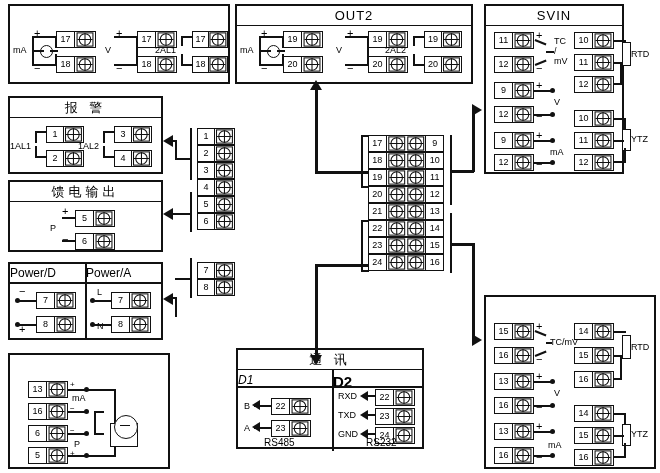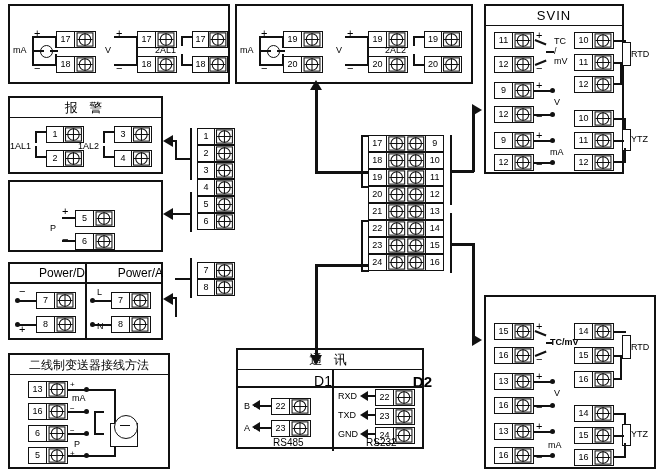--- a/index.html
+++ b/index.html
@@ -3,21 +3,21 @@
 <meta charset="utf-8">
 <style>
   html,body{margin:0;padding:0;background:#ffffff;}
   body{width:660px;height:473px;position:relative;overflow:hidden;
        font-family:"Liberation Sans","DejaVu Sans",sans-serif;color:#000;}
   .panel{position:absolute;border:2px solid #111;background:#fff;box-sizing:border-box;}
   .panel-title{position:absolute;left:0;right:0;top:0;height:20px;line-height:20px;
        text-align:center;font-size:13px;letter-spacing:1px;border-bottom:1.5px solid #111;
        box-sizing:border-box;background:#fff;}
   .panel-title.cn{font-size:13px;letter-spacing:4px;}
-  .sub-title{position:absolute;font-size:9px;text-align:right;}
+  .sub-title{position:absolute;font-size:9px;text-align:left;}
   .divline{position:absolute;background:#111;}
   
   .term{position:absolute;display:flex;align-items:stretch;border:1.4px solid #111;
         background:#fff;box-sizing:border-box;height:17px;}
   .term .num{width:18px;display:flex;align-items:center;justify-content:center;
         font-size:9px;border-right:1.4px solid #111;box-sizing:border-box;line-height:1;}
   .term .num.right{border-right:none;border-left:1.4px solid #111;}
   .screw{width:20px;position:relative;box-sizing:border-box;}
   .screw svg{display:block;width:100%;height:100%;}
   .lbl{position:absolute;font-size:9px;white-space:nowrap;line-height:1;}
@@ -129,20 +129,21 @@
           <rect x="1" y="1" width="18" height="15" fill="#fff" stroke="#111" stroke-width="1.2"></rect>
           <circle cx="10" cy="8.5" r="6.5" fill="none" stroke="#111" stroke-width="1.2"></circle>
           <line x1="10" y1="1.5" x2="10" y2="15.5" stroke="#111" stroke-width="1.2"></line>
           <line x1="1.5" y1="8.5" x2="18.5" y2="8.5" stroke="#111" stroke-width="1.2"></line>
         </svg>
     </span>
   </div>
 </div>
 
 <div class="panel" style="left:235px;top:4px;width:238px;height:80px;">
+  <div class="panel-title">OUT2</div>
 
   <span class="lbl" style="left:3px;top:40px;">mA</span>
   <span class="sym" style="left:24px;top:22px;">+</span>
   <span class="sym" style="left:24px;top:57px;">−</span>
   <div class="meter" style="left:30px;top:39px;width:11px;height:11px;"></div>
   <div class="wire" style="left:22px;top:30px;width:2px;height:15px;"></div>
   <div class="wire" style="left:22px;top:44px;width:12px;height:2px;"></div>
   <div class="wire" style="left:22px;top:44px;width:2px;height:16px;"></div>
   <div class="wire" style="left:22px;top:30px;width:25px;height:2px;"></div>
   <div class="wire" style="left:22px;top:58px;width:25px;height:2px;"></div>
@@ -463,20 +464,21 @@
           <rect x="1" y="1" width="18" height="15" fill="#fff" stroke="#111" stroke-width="1.2"></rect>
           <circle cx="10" cy="8.5" r="6.5" fill="none" stroke="#111" stroke-width="1.2"></circle>
           <line x1="10" y1="1.5" x2="10" y2="15.5" stroke="#111" stroke-width="1.2"></line>
           <line x1="1.5" y1="8.5" x2="18.5" y2="8.5" stroke="#111" stroke-width="1.2"></line>
         </svg>
     </span>
   </div>
 </div>
 
 <div class="panel" style="left:8px;top:180px;width:155px;height:72px;">
+  <div class="panel-title cn">馈电输出</div>
 
   <span class="lbl" style="left:40px;top:42px;">P</span>
   <span class="sym" style="left:52px;top:24px;">+</span>
   <span class="sym" style="left:52px;top:52px;">−</span>
   <div class="wire" style="left:52px;top:35px;width:14px;height:2px;"></div>
   <div class="wire" style="left:52px;top:58px;width:14px;height:2px;"></div>
 
   <div class="term" style="left:65px;top:28px;width:40px;">
     <span class="num">5</span>
     <span class="screw">
@@ -560,21 +562,20 @@
           <rect x="1" y="1" width="18" height="15" fill="#fff" stroke="#111" stroke-width="1.2"></rect>
           <circle cx="10" cy="8.5" r="6.5" fill="none" stroke="#111" stroke-width="1.2"></circle>
           <line x1="10" y1="1.5" x2="10" y2="15.5" stroke="#111" stroke-width="1.2"></line>
           <line x1="1.5" y1="8.5" x2="18.5" y2="8.5" stroke="#111" stroke-width="1.2"></line>
         </svg>
     </span>
   </div>
 </div>
 
 <div class="panel" style="left:8px;top:353px;width:162px;height:116px;">
-  <div class="panel-title cn" style="font-size:12px;letter-spacing:0px;">二线制变送器接线方法</div>
 
   <div class="term" style="left:18px;top:26px;width:40px;">
     <span class="num">13</span>
     <span class="screw">
       <svg viewBox="0 0 20 17">
           <rect x="1" y="1" width="18" height="15" fill="#fff" stroke="#111" stroke-width="1.2"></rect>
           <circle cx="10" cy="8.5" r="6.5" fill="none" stroke="#111" stroke-width="1.2"></circle>
           <line x1="10" y1="1.5" x2="10" y2="15.5" stroke="#111" stroke-width="1.2"></line>
           <line x1="1.5" y1="8.5" x2="18.5" y2="8.5" stroke="#111" stroke-width="1.2"></line>
         </svg>
@@ -640,21 +641,21 @@
   <div class="wire" style="left:104px;top:86px;width:1.6px;height:16px;"></div>
 
   <div class="smallsq" style="left:100px;top:68px;width:26px;height:22px;"></div>
   <div class="meter" style="left:104px;top:60px;width:22px;height:22px;"></div>
   <div class="wire" style="left:110px;top:70px;width:10px;height:1.4px;"></div>
 </div>
 
 <div class="panel" style="left:236px;top:348px;width:188px;height:101px;">
   <div class="panel-title cn">通  讯</div>
   <div class="divline" style="left:94px;top:20px;width:1.8px;height:81px;"></div>
-  <div class="sub-title" style="left:0;top:23px;width:94px;font-size:14px;">D1</div>
+  <div class="sub-title" style="left:0;top:23px;width:94px;font-size:12px;font-style:italic;">D1</div>
   <div class="sub-title" style="left:95px;top:23px;width:99px;font-size:15px;font-weight:bold;">D2</div>
   <div class="divline" style="left:0;top:36px;width:100%;height:1.5px;"></div>
 
   <span class="lbl" style="left:6px;top:52px;">B</span>
   <span class="lbl" style="left:6px;top:74px;">A</span>
   <div class="wire" style="left:16px;top:55px;width:18px;height:1.6px;"></div>
   <div class="wire" style="left:16px;top:77px;width:18px;height:1.6px;"></div>
   <div class="arrow left" style="left:14px;top:50px;border-right-width:8px;border-top-width:5px;border-bottom-width:5px;"></div>
   <div class="arrow left" style="left:14px;top:72px;border-right-width:8px;border-top-width:5px;border-bottom-width:5px;"></div>
 
@@ -673,21 +674,21 @@
     <span class="num">23</span>
     <span class="screw">
       <svg viewBox="0 0 20 17">
           <rect x="1" y="1" width="18" height="15" fill="#fff" stroke="#111" stroke-width="1.2"></rect>
           <circle cx="10" cy="8.5" r="6.5" fill="none" stroke="#111" stroke-width="1.2"></circle>
           <line x1="10" y1="1.5" x2="10" y2="15.5" stroke="#111" stroke-width="1.2"></line>
           <line x1="1.5" y1="8.5" x2="18.5" y2="8.5" stroke="#111" stroke-width="1.2"></line>
         </svg>
     </span>
   </div>
-  <span class="lbl b" style="left:26px;top:88px;margin-left:9px;">RS485</span>
+  <span class="lbl b" style="left:26px;top:88px;">RS485</span>
 
   <span class="lbl" style="left:100px;top:42px;">RXD</span>
   <span class="lbl" style="left:100px;top:61px;">TXD</span>
   <span class="lbl" style="left:100px;top:80px;">GND</span>
   <div class="wire" style="left:124px;top:45px;width:14px;height:1.6px;"></div>
   <div class="wire" style="left:124px;top:64px;width:14px;height:1.6px;"></div>
   <div class="wire" style="left:124px;top:83px;width:14px;height:1.6px;"></div>
   <div class="arrow left" style="left:122px;top:41px;border-right-width:8px;border-top-width:5px;border-bottom-width:5px;"></div>
   <div class="arrow left" style="left:122px;top:60px;border-right-width:8px;border-top-width:5px;border-bottom-width:5px;"></div>
   <div class="arrow left" style="left:122px;top:79px;border-right-width:8px;border-top-width:5px;border-bottom-width:5px;"></div>
@@ -750,21 +751,21 @@
           <line x1="10" y1="1.5" x2="10" y2="15.5" stroke="#111" stroke-width="1.2"></line>
           <line x1="1.5" y1="8.5" x2="18.5" y2="8.5" stroke="#111" stroke-width="1.2"></line>
         </svg>
     </span>
   </div>
   <span class="sym" style="left:50px;top:24px;">+</span>
   <span class="sym" style="left:50px;top:57px;">−</span>
   <div class="wire" style="left:49px;top:33px;width:12px;height:1.6px;transform:rotate(22deg);transform-origin:left center;"></div>
   <div class="wire" style="left:49px;top:58px;width:12px;height:1.6px;transform:rotate(-22deg);transform-origin:left center;"></div>
   <div class="wire" style="left:60px;top:45px;width:6px;height:1.6px;"></div>
-  <span class="lbl" style="left:64px;top:41px;font-weight:bold;">TC/mV</span>
+  <span class="lbl" style="left:64px;top:41px;">TC/mV</span>
 
   <div class="term" style="left:8px;top:76px;width:40px;">
     <span class="num">13</span>
     <span class="screw">
       <svg viewBox="0 0 20 17">
           <rect x="1" y="1" width="18" height="15" fill="#fff" stroke="#111" stroke-width="1.2"></rect>
           <circle cx="10" cy="8.5" r="6.5" fill="none" stroke="#111" stroke-width="1.2"></circle>
           <line x1="10" y1="1.5" x2="10" y2="15.5" stroke="#111" stroke-width="1.2"></line>
           <line x1="1.5" y1="8.5" x2="18.5" y2="8.5" stroke="#111" stroke-width="1.2"></line>
         </svg>

